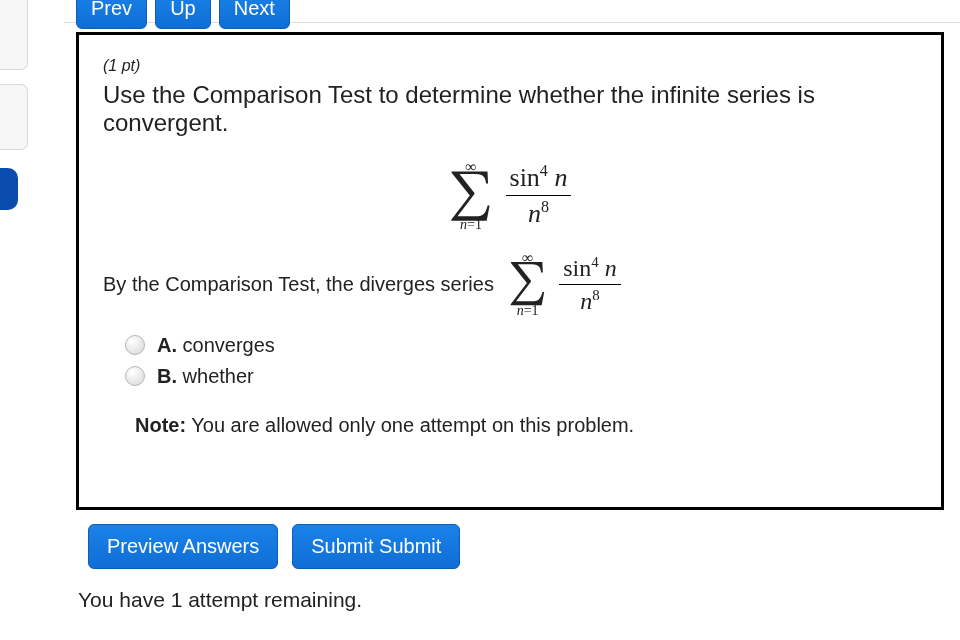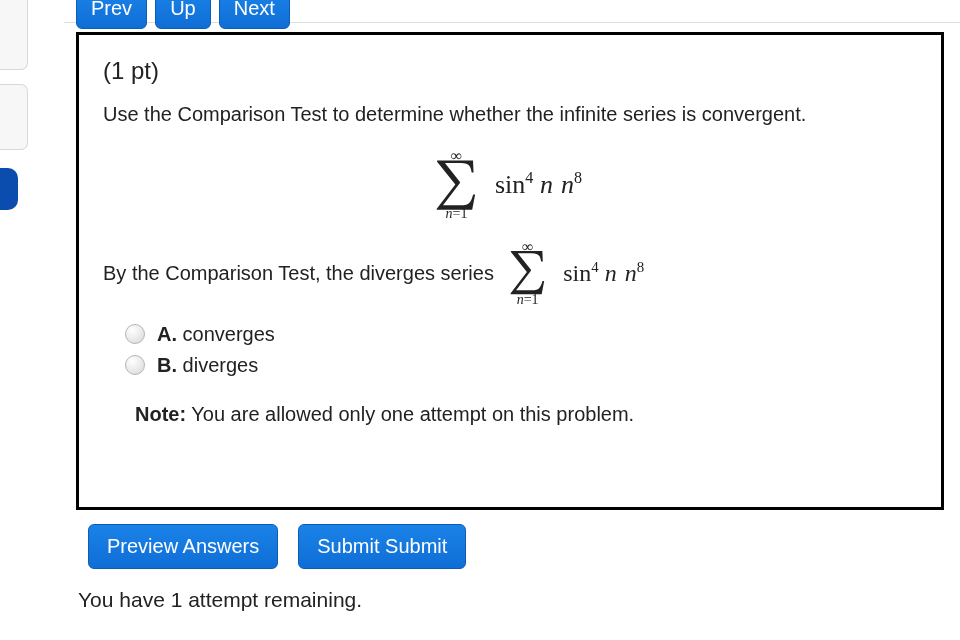--- a/index.html
+++ b/index.html
@@ -70,41 +70,41 @@
   }
   .topnav .btn { padding: 6px 14px 8px; }
 
   .problem-box {
     position: absolute;
     left: 76px; top: 32px;
     width: 868px; height: 478px;
     border: 3px solid #000;
     padding: 22px 24px 18px 24px;
   }
-  .pts { font-size: 24px; }
-  .prompt { font-size: 20px; margin-top: 18px; }
+  .pts { font-size: 16px; font-style: italic; }
+  .prompt { font-size: 24px; margin-top: 6px; }
 
   .math-center {
     margin: 22px auto 18px auto;
     width: 100%;
     display: flex; justify-content: center;
   }
   .sigma-block {
     display: inline-flex; align-items: center; gap: 12px;
     font-family: "Latin Modern", "Cambria Math", "Times New Roman", serif;
   }
   .sigma-col {
     display: flex; flex-direction: column; align-items: center;
     line-height: 1;
   }
   .sig-top { font-size: 16px; }
   .sig-sym { font-size: 48px; line-height: 0.9; font-family: "STIX Two Math","Cambria Math","Times New Roman",serif; }
   .sig-bot { font-size: 14px; font-style: italic; }
   .frac {
-    display: inline-flex; align-items: center;
+    display: inline-flex; flex-direction: column; align-items: center;
     font-style: italic;
     font-size: 26px;
     justify-content: space-between;
   }
   .frac .num, .frac .den { padding: 0 4px; white-space: nowrap; }
   .frac .bar { width: 100%; border-top: 1.5px solid #000; margin: 2px 0; }
   .sup { font-size: 0.62em; vertical-align: super; font-style: normal; }
   .rm { font-style: normal; }
 
   .inline-series {
@@ -128,21 +128,21 @@
     border-radius: 50%;
     border: 1px solid #b5b5b5;
     background: radial-gradient(circle at 35% 30%, #ffffff, #e9e9e9 55%, #d7d7d7);
     flex: 0 0 20px;
   }
   .note { margin-top: 26px; font-size: 20px; margin-left: 32px; }
 
   .action-btns {
     position: absolute;
     left: 88px; top: 524px;
-    display: flex; gap: 20px;
+    display: flex; gap: 14px;
   }
   .action-btns .btn { padding: 10px 18px; font-size: 20px; }
 
   .attempt-lines {
     position: absolute;
     left: 78px; top: 586px;
     font-size: 21px; line-height: 1.35;
   }
 </style>
 </head>
@@ -199,21 +199,21 @@
       </span>
     </div>
 
     <div class="choices">
       <div class="choice">
         <span class="radio"></span>
         <span><b>A.</b> <span>converges</span></span>
       </div>
       <div class="choice">
         <span class="radio"></span>
-        <span><b>B.</b> <span>diverges</span></span>
+        <span><b>B.</b> <span>whether</span></span>
       </div>
     </div>
 
     <div class="note">
       <b>Note:</b><span> You are allowed only one attempt on this problem.</span>
     </div>
   </div>
 
   <div class="action-btns">
     <div class="btn">Preview Answers</div>

